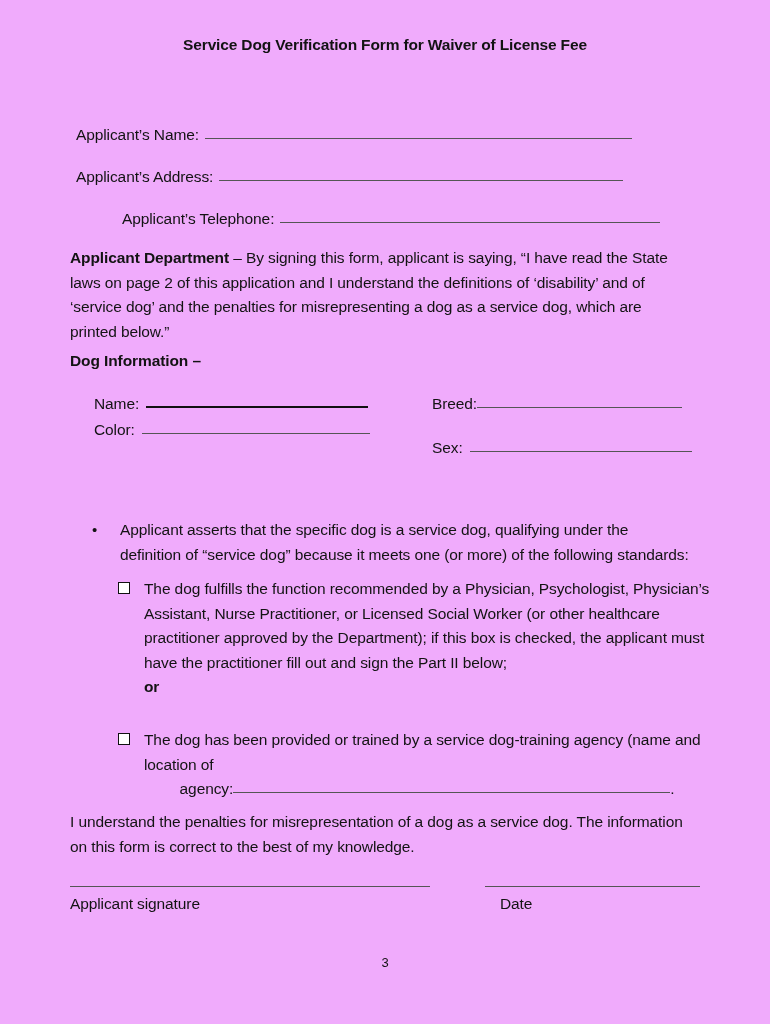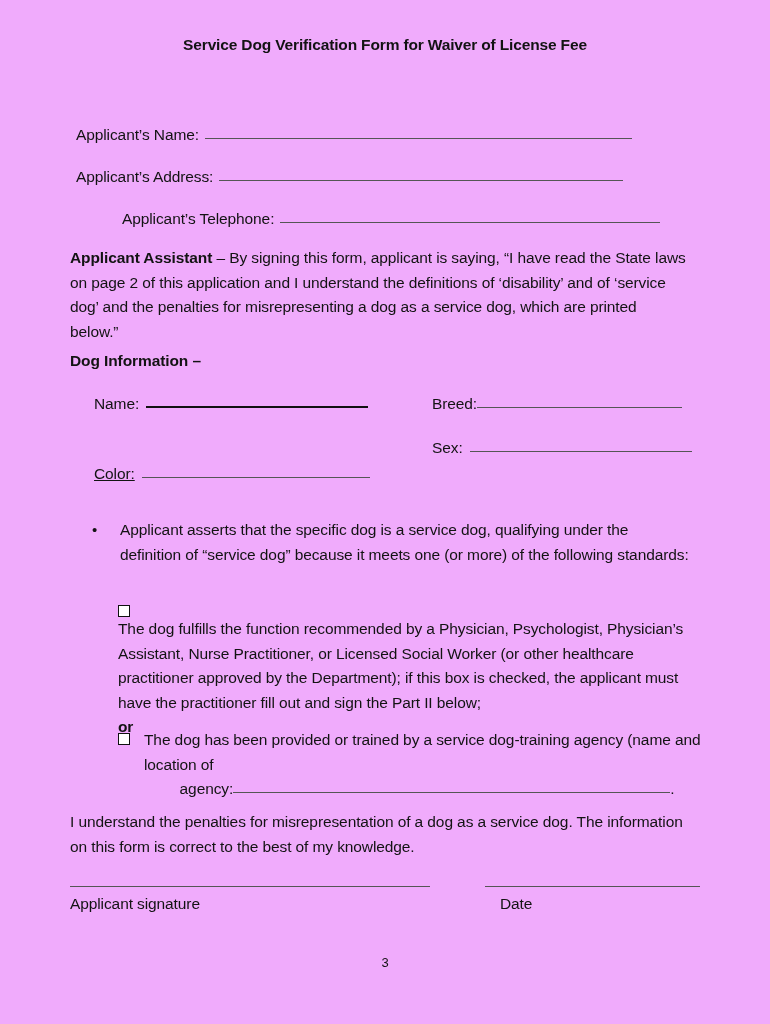--- a/index.html
+++ b/index.html
@@ -182,52 +182,52 @@
     <span class="field-label">Applicant’s Address:</span>
     <span class="blank" style="width:404px; margin-left:6px;"></span>
   </div>
 
   <div class="field-row" style="top:208px;margin-left:46px;">
     <span class="field-label">Applicant’s Telephone:</span>
     <span class="blank" style="width:380px; margin-left:6px;"></span>
   </div>
 
   <div class="para" style="top:246px; width:616px;">
-    <b>Applicant Assistant</b><span> – By signing this form, applicant is saying, “I have read the State laws on page 2 of this application and I understand the definitions of ‘disability’ and of ‘service dog’ and the penalties for misrepresenting a dog as a service dog, which are printed below.”</span>
+    <b>Applicant Department</b><span> – By signing this form, applicant is saying, “I have read the State laws on page 2 of this application and I understand the definitions of ‘disability’ and of ‘service dog’ and the penalties for misrepresenting a dog as a service dog, which are printed below.”</span>
   </div>
 
   <div class="dog-heading">Dog Information –</div>
 
   <div class="field-row" style="top:393px; left:94px;">
     <span class="field-label">Name:</span>
     <span class="blank dark" style="width:222px; margin-left:7px;"></span>
   </div>
 
   <div class="field-row" style="top:393px; left:432px;">
     <span class="field-label">Breed:</span>
     <span class="blank" style="width:205px; margin-left:0px;"></span>
   </div>
 
-  <div class="field-row" style="top:463px; left:94px;text-decoration:underline;">
+  <div class="field-row" style="top:419px; left:94px;">
     <span class="field-label">Color:</span>
     <span class="blank" style="width:228px; margin-left:7px;"></span>
   </div>
 
   <div class="field-row" style="top:437px; left:432px;">
     <span class="field-label">Sex:</span>
     <span class="blank" style="width:222px; margin-left:7px;"></span>
   </div>
 
 
   <div class="bullet-block">
     <span class="bullet-dot">•</span>
     <span class="bullet-text">Applicant asserts that the specific dog is a service dog, qualifying under the definition of “service dog” because it meets one (or more) of the following standards:</span>
   </div>
 
-  <div class="check-item" style="top:600px;flex-direction:column;">
+  <div class="check-item" style="top:577px;">
     <span class="check-box">
         <span class="sq"></span>
       </span>
     <span class="check-text">
       <span>The dog fulfills the function recommended by a Physician, Psychologist, Physician’s Assistant, Nurse Practitioner, or Licensed Social Worker (or other healthcare practitioner approved by the Department); if this box is checked, the applicant must have the practitioner fill out and sign the Part II below;</span>
       <br>
       <span class="or-word">or</span>
     </span>
   </div>
 

